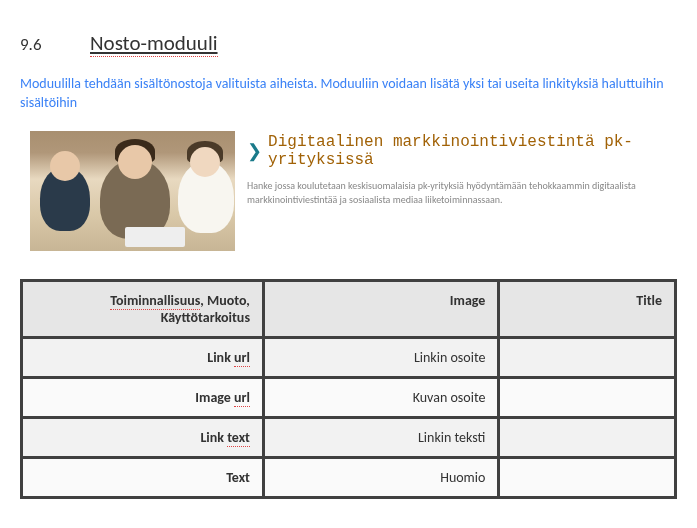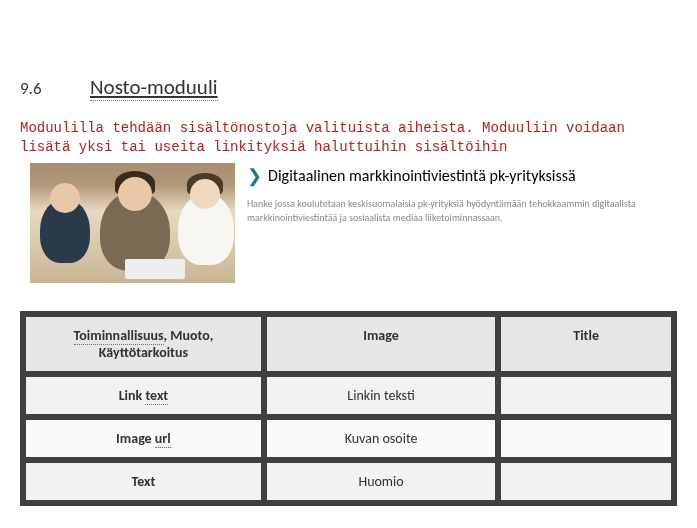--- a/index.html
+++ b/index.html
@@ -8,40 +8,38 @@
     font-size: 14px;
     color: #333;
     background: #fff;
     width: 697px;
     padding: 30px 20px 20px 20px;
   }
   .heading-row {
     display: flex;
     align-items: baseline;
     margin-bottom: 18px;
-    margin-top: 44px;
   }
   .heading-num {
     font-size: 17px;
     color: #333;
     width: 70px;
   }
   .heading-title {
     font-size: 21px;
     color: #333;
     text-decoration: underline;
     border-bottom: 1.5px dotted #d44;
     padding-bottom: 0;
   }
   .intro {
     font-size: 14px;
-    color: #b91c1c;
+    color: #3b82f6;
     line-height: 1.35;
-    margin-bottom: 6px;
-    font-family: Liberation Mono, monospace;
+    margin-bottom: 18px;
   }
   .example-card {
     display: flex;
     gap: 12px;
     margin-bottom: 28px;
     padding: 0 10px;
   }
   .example-image {
     width: 205px;
     height: 120px;
@@ -72,37 +70,38 @@
     align-items: center;
     gap: 6px;
     margin-bottom: 10px;
   }
   .chevron {
     color: #1a7a8a;
     font-size: 18px;
     font-weight: 300;
   }
   .example-link-text {
-    color: #000000;
+    color: #a16207;
     font-size: 16px;
+    font-family: Liberation Mono, monospace;
   }
   .example-desc {
     color: #888;
     font-size: 10px;
     line-height: 1.45;
   }
   table {
     width: 100%;
     border-collapse: collapse;
     font-size: 14px;
   }
   th, td {
-    text-align: center;
+    text-align: right;
     padding: 10px 12px;
-    border: 6px solid #404040;
+    border: 3px solid #404040;
   }
   thead th {
     background: #e6e6e6;
     font-weight: bold;
     vertical-align: top;
   }
   tbody tr:nth-child(odd) td { background: #f2f2f2; }
   tbody tr:nth-child(even) td { background: #fafafa; }
   tbody td:first-child { font-weight: bold; }
   .spell {
@@ -153,27 +152,32 @@
     <tr>
       <th>
         <span class="spell">Toiminnallisuus</span><span>, Muoto, Käyttötarkoitus</span>
       </th>
       <th>Image</th>
       <th>Title</th>
     </tr>
   </thead>
   <tbody>
     <tr>
-      <td><span>Link </span><span class="spell">text</span></td>
-      <td>Linkin teksti</td>
+      <td><span>Link </span><span class="spell">url</span></td>
+      <td>Linkin osoite</td>
       <td></td>
     </tr>
     <tr>
       <td><span>Image </span><span class="spell">url</span></td>
       <td>Kuvan osoite</td>
+      <td></td>
+    </tr>
+    <tr>
+      <td><span>Link </span><span class="spell">text</span></td>
+      <td>Linkin teksti</td>
       <td></td>
     </tr>
     <tr>
       <td><span>Text</span><span class="spell"></span></td>
       <td>Huomio</td>
       <td></td>
     </tr>
   </tbody>
 </table>
 

